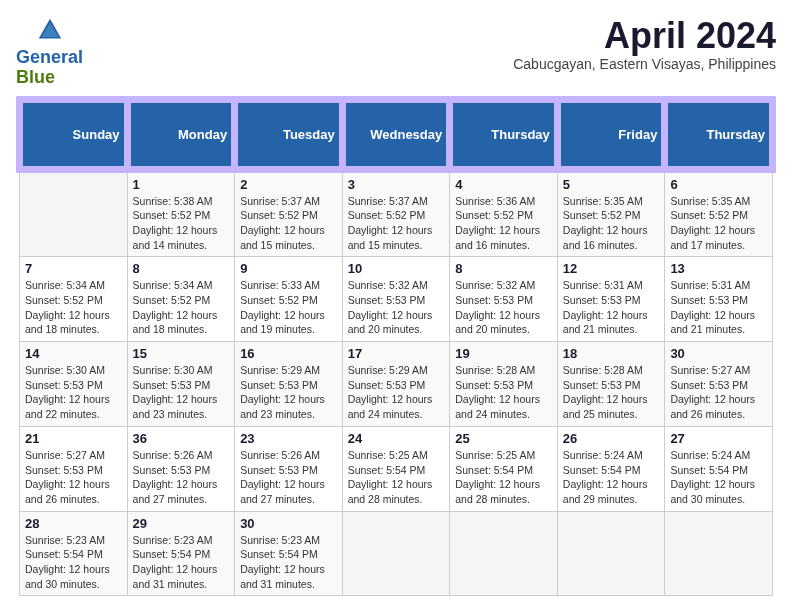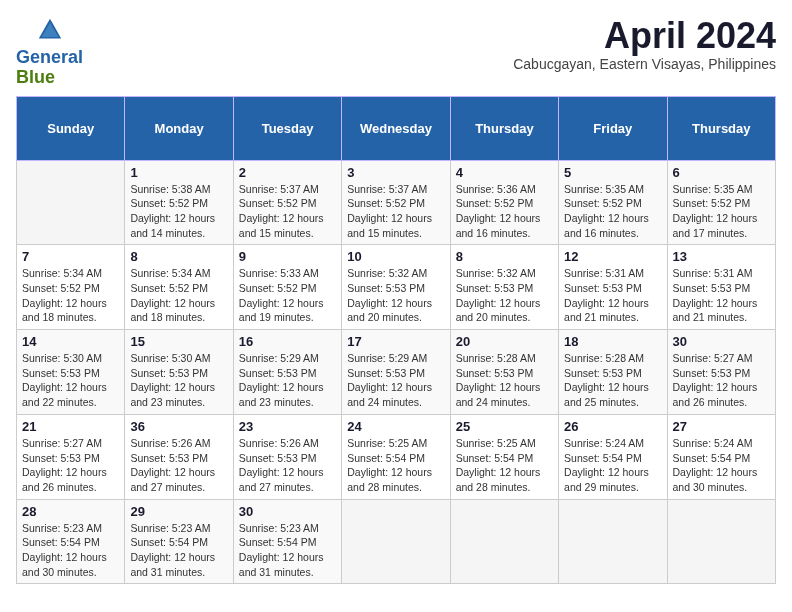--- a/index.html
+++ b/index.html
@@ -50,24 +50,24 @@
     }
     table {
       width: 100%;
       border-collapse: collapse;
       font-size: 11px;
     }
     thead tr th {
       background: #2563a8;
       color: #fff;
       padding: 24px 4px;
-      text-align: center;
+      text-align: right;
       font-size: 13px;
       font-weight: 600;
-      border: 1px solid #c4b5fd;
+      border: 7px solid #c4b5fd;
     }
     tbody tr td {
       border: 1px solid #ccc;
       vertical-align: top;
       padding: 4px 5px;
       min-height: 80px;
       width: 14.28%;
     }
     tbody tr {
       background: #fff;
@@ -192,21 +192,21 @@
         </td>
         <td>
           <span class="day-num">16</span>
           <div class="day-info">Sunrise: 5:29 AM<br>Sunset: 5:53 PM<br>Daylight: 12 hours<br>and 23 minutes.</div>
         </td>
         <td>
           <span class="day-num">17</span>
           <div class="day-info">Sunrise: 5:29 AM<br>Sunset: 5:53 PM<br>Daylight: 12 hours<br>and 24 minutes.</div>
         </td>
         <td>
-          <span class="day-num">20</span>
+          <span class="day-num">19</span>
           <div class="day-info">Sunrise: 5:28 AM<br>Sunset: 5:53 PM<br>Daylight: 12 hours<br>and 24 minutes.</div>
         </td>
         <td>
           <span class="day-num">18</span>
           <div class="day-info">Sunrise: 5:28 AM<br>Sunset: 5:53 PM<br>Daylight: 12 hours<br>and 25 minutes.</div>
         </td>
         <td>
           <span class="day-num">30</span>
           <div class="day-info">Sunrise: 5:27 AM<br>Sunset: 5:53 PM<br>Daylight: 12 hours<br>and 26 minutes.</div>
         </td>

